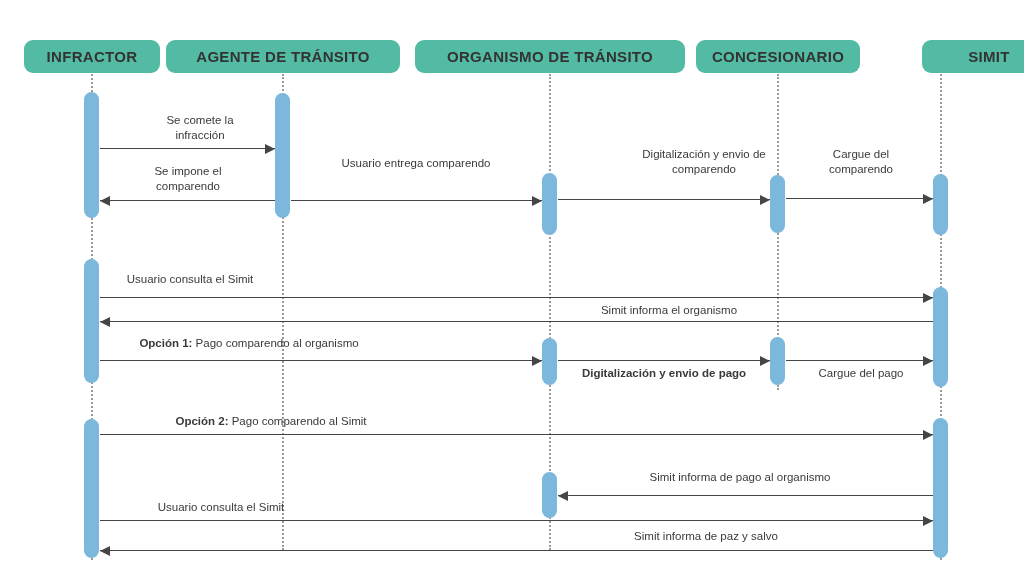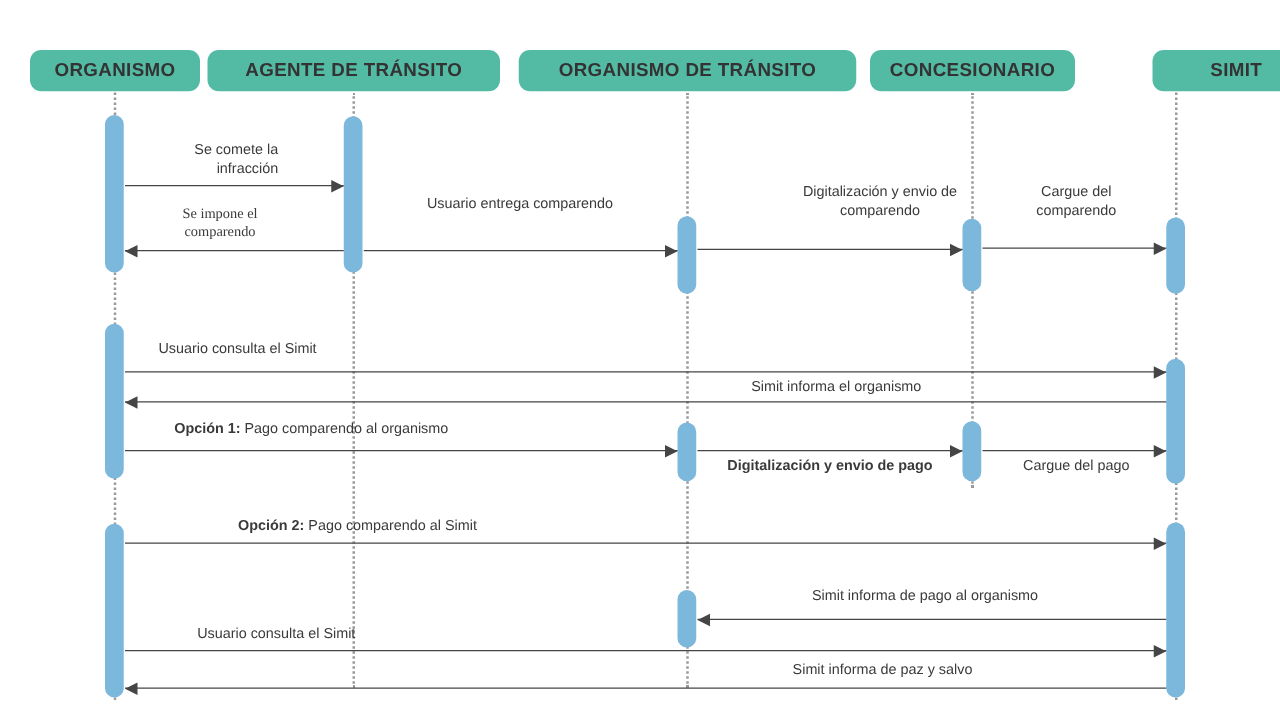--- a/index.html
+++ b/index.html
@@ -60,21 +60,21 @@
 
 <div id="canvas">
   <div id="layer-lifelines">
       <div class="lifeline" style="left: 91px; top: 74px; height: 486px; border-left-color: rgb(154, 154, 154);"></div>
       <div class="lifeline" style="left: 282px; top: 74px; height: 476px; border-left-color: rgb(154, 154, 154);"></div>
       <div class="lifeline" style="left: 549px; top: 74px; height: 476px; border-left-color: rgb(154, 154, 154);"></div>
       <div class="lifeline" style="left: 777px; top: 74px; height: 316px; border-left-color: rgb(154, 154, 154);"></div>
       <div class="lifeline" style="left: 940px; top: 74px; height: 486px; border-left-color: rgb(154, 154, 154);"></div>
     </div>
   <div id="layer-actors">
-      <div class="actor-box" style="left: 24px; width: 136px; background: rgb(83, 187, 164); color: rgb(51, 51, 51);">ORGANISMO</div>
+      <div class="actor-box" style="left: 24px; width: 136px; background: rgb(83, 187, 164); color: rgb(51, 51, 51);">INFRACTOR</div>
       <div class="actor-box" style="left: 166px; width: 234px; background: rgb(83, 187, 164); color: rgb(51, 51, 51);">AGENTE DE TRÁNSITO</div>
       <div class="actor-box" style="left: 415px; width: 270px; background: rgb(83, 187, 164); color: rgb(51, 51, 51);">ORGANISMO DE TRÁNSITO</div>
       <div class="actor-box" style="left: 696px; width: 164px; background: rgb(83, 187, 164); color: rgb(51, 51, 51);">CONCESIONARIO</div>
       <div class="actor-box" style="left: 874px; width: 134px; background: rgb(83, 187, 164); color: rgb(51, 51, 51); margin-left: 48px;">SIMIT</div>
     </div>
   <div id="layer-activations">
       <div class="activation" style="left: 84px; top: 92px; height: 126px; background: rgb(124, 183, 220);"></div>
       <div class="activation" style="left: 275px; top: 93px; height: 125px; background: rgb(124, 183, 220);"></div>
       <div class="activation" style="left: 542px; top: 173px; height: 62px; background: rgb(124, 183, 220);"></div>
       <div class="activation" style="left: 770px; top: 175px; height: 58px; background: rgb(124, 183, 220);"></div>
@@ -83,25 +83,25 @@
       <div class="activation" style="left: 542px; top: 338px; height: 47px; background: rgb(124, 183, 220);"></div>
       <div class="activation" style="left: 770px; top: 337px; height: 48px; background: rgb(124, 183, 220);"></div>
       <div class="activation" style="left: 933px; top: 287px; height: 100px; background: rgb(124, 183, 220);"></div>
       <div class="activation" style="left: 84px; top: 419px; height: 139px; background: rgb(124, 183, 220);"></div>
       <div class="activation" style="left: 542px; top: 472px; height: 46px; background: rgb(124, 183, 220);"></div>
       <div class="activation" style="left: 933px; top: 418px; height: 140px; background: rgb(124, 183, 220);"></div>
     </div>
   <div id="layer-messages">
       <div class="msg-line" style="left: 100px; top: 148px; width: 175px; border-top-color: rgb(69, 69, 69);"></div>
       <div class="msg-arrowhead" style="top: 144px; left: 265px; border-left: 10px solid rgb(69, 69, 69);"></div>
-      <div class="msg-label" style="left: 189px; top: 113px; color: rgb(58, 58, 58); text-align: right;">Se comete la
+      <div class="msg-label" style="left: 200px; top: 113px; color: rgb(58, 58, 58);">Se comete la
 infracción</div>
       <div class="msg-line" style="left: 100px; top: 200px; width: 175px; border-top-color: rgb(69, 69, 69);"></div>
       <div class="msg-arrowhead" style="top: 196px; left: 100px; border-right: 10px solid rgb(69, 69, 69);"></div>
-      <div class="msg-label" style="left: 176px; top: 164px; color: rgb(58, 58, 58); font-family: Liberation Serif, serif;">Se impone el
+      <div class="msg-label" style="left: 188px; top: 164px; color: rgb(58, 58, 58);">Se impone el
 comparendo</div>
       <div class="msg-line" style="left: 291px; top: 200px; width: 251px; border-top-color: rgb(69, 69, 69);"></div>
       <div class="msg-arrowhead" style="top: 196px; left: 532px; border-left: 10px solid rgb(69, 69, 69);"></div>
       <div class="msg-label" style="left: 416px; top: 156px; color: rgb(58, 58, 58);">Usuario entrega comparendo</div>
       <div class="msg-line" style="left: 558px; top: 199px; width: 212px; border-top-color: rgb(69, 69, 69);"></div>
       <div class="msg-arrowhead" style="top: 195px; left: 760px; border-left: 10px solid rgb(69, 69, 69);"></div>
       <div class="msg-label" style="left: 664px; top: 147px; color: rgb(58, 58, 58); margin-left: 40px;">Digitalización y envio de
 comparendo</div>
       <div class="msg-line" style="left: 786px; top: 198px; width: 147px; border-top-color: rgb(69, 69, 69);"></div>
       <div class="msg-arrowhead" style="top: 194px; left: 923px; border-left: 10px solid rgb(69, 69, 69);"></div>
@@ -117,21 +117,21 @@
       <div class="msg-arrowhead" style="top: 356px; left: 532px; border-left: 10px solid rgb(69, 69, 69);"></div>
       <div class="msg-label" style="left: 249px; top: 336px; color: rgb(58, 58, 58);"><b>Opción 1:</b> Pago comparendo al organismo</div>
       <div class="msg-line" style="left: 558px; top: 360px; width: 212px; border-top-color: rgb(69, 69, 69);"></div>
       <div class="msg-arrowhead" style="top: 356px; left: 760px; border-left: 10px solid rgb(69, 69, 69);"></div>
       <div class="msg-label" style="left: 664px; top: 366px; color: rgb(58, 58, 58); font-weight: bold;">Digitalización y envio de pago</div>
       <div class="msg-line" style="left: 786px; top: 360px; width: 147px; border-top-color: rgb(69, 69, 69);"></div>
       <div class="msg-arrowhead" style="top: 356px; left: 923px; border-left: 10px solid rgb(69, 69, 69);"></div>
       <div class="msg-label" style="left: 861px; top: 366px; color: rgb(58, 58, 58);">Cargue del pago</div>
       <div class="msg-line" style="left: 100px; top: 434px; width: 833px; border-top-color: rgb(69, 69, 69);"></div>
       <div class="msg-arrowhead" style="top: 430px; left: 923px; border-left: 10px solid rgb(69, 69, 69);"></div>
-      <div class="msg-label" style="left: 286px; top: 414px; color: rgb(58, 58, 58);"><b>Opción 2:</b> Pago comparendo al Simit</div>
+      <div class="msg-label" style="left: 271px; top: 414px; color: rgb(58, 58, 58);"><b>Opción 2:</b> Pago comparendo al Simit</div>
       <div class="msg-line" style="left: 558px; top: 495px; width: 375px; border-top-color: rgb(69, 69, 69);"></div>
       <div class="msg-arrowhead" style="top: 491px; left: 558px; border-right: 10px solid rgb(69, 69, 69);"></div>
       <div class="msg-label" style="left: 713px; top: 470px; color: rgb(58, 58, 58); margin-left: 27px;">Simit informa de pago al organismo</div>
       <div class="msg-line" style="left: 100px; top: 520px; width: 833px; border-top-color: rgb(69, 69, 69);"></div>
       <div class="msg-arrowhead" style="top: 516px; left: 923px; border-left: 10px solid rgb(69, 69, 69);"></div>
       <div class="msg-label" style="left: 221px; top: 500px; color: rgb(58, 58, 58);">Usuario consulta el Simit</div>
       <div class="msg-line" style="left: 100px; top: 550px; width: 833px; border-top-color: rgb(69, 69, 69);"></div>
       <div class="msg-arrowhead" style="top: 546px; left: 100px; border-right: 10px solid rgb(69, 69, 69);"></div>
       <div class="msg-label" style="left: 706px; top: 529px; color: rgb(58, 58, 58);">Simit informa de paz y salvo</div>
     </div>

